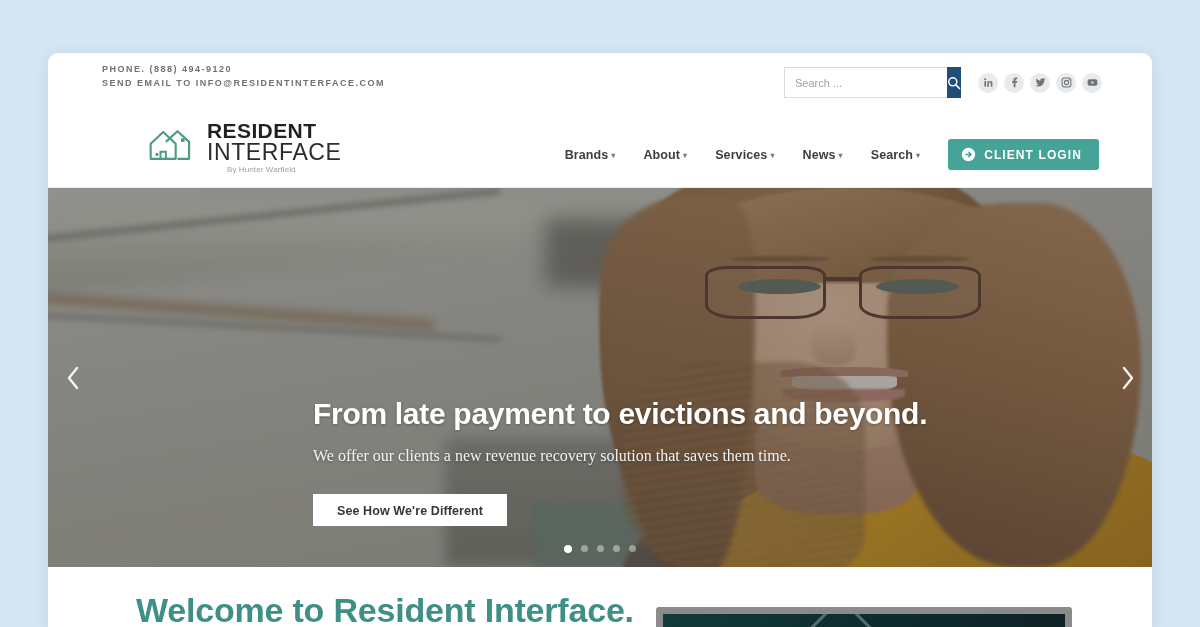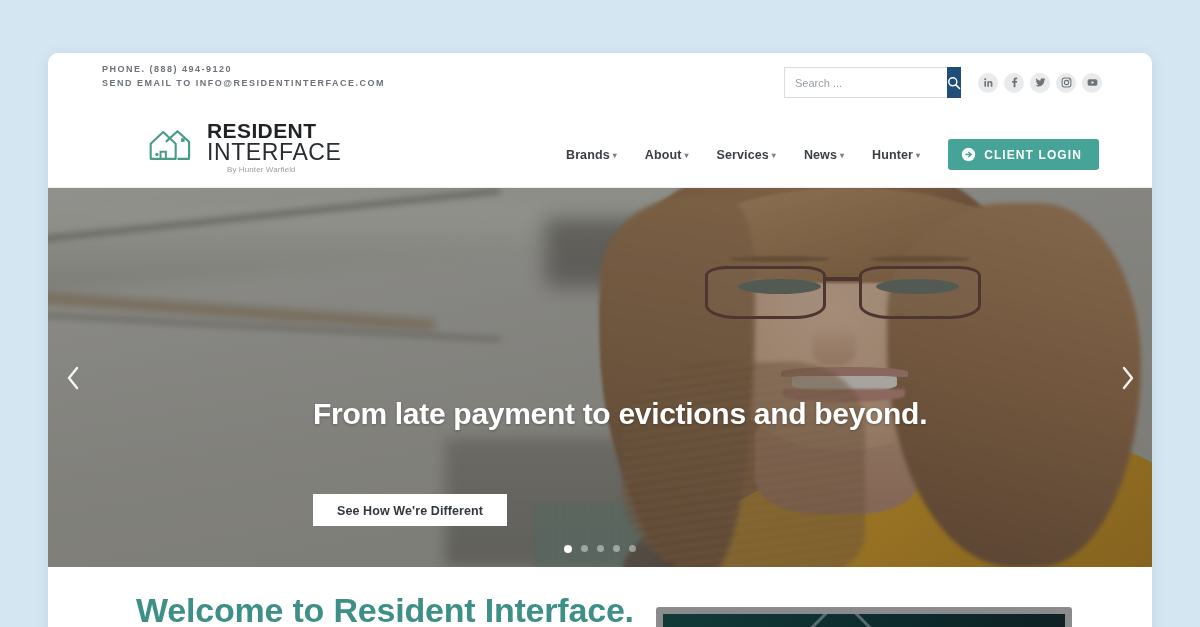--- a/index.html
+++ b/index.html
@@ -619,21 +619,21 @@
       <div class="nav-item">
         <span>About</span><span class="caret">▾</span>
       </div>
       <div class="nav-item">
         <span>Services</span><span class="caret">▾</span>
       </div>
       <div class="nav-item">
         <span>News</span><span class="caret">▾</span>
       </div>
       <div class="nav-item">
-        <span>Hunter</span><span class="caret">▾</span>
+        <span>Search</span><span class="caret">▾</span>
       </div>
 
       <button class="client-login">
         <svg width="15" height="15" viewBox="0 0 18 18">
           <circle cx="9" cy="9" r="8" fill="#ffffff"></circle>
           <path d="M6 9h6M9.3 6.2L12.2 9l-2.9 2.8" fill="none" stroke="#46a397" stroke-width="1.7" stroke-linecap="round" stroke-linejoin="round"></path>
         </svg>
         <span>CLIENT LOGIN</span>
       </button>
     </div>
@@ -672,20 +672,21 @@
       <div class="w-lip-top"></div>
       <div class="w-teeth"></div>
       <div class="w-lip-bot"></div>
       <div class="w-hairstrands"></div>
     </div>
 
     <div class="hero-overlay"></div>
 
     <div class="hero-content">
       <div class="hero-title">From late payment to evictions and beyond.</div>
+      <div class="hero-sub">We offer our clients a new revenue recovery solution that saves them time.</div>
       <button class="hero-btn">See How We're Different</button>
     </div>
 
     <div class="hero-arrow prev">
       <svg width="20" height="30" viewBox="0 0 20 30">
         <path d="M14 5 L6 15 L14 25" fill="none" stroke="#ffffff" stroke-width="2.4" stroke-linecap="round" stroke-linejoin="round"></path>
       </svg>
     </div>
     <div class="hero-arrow next">
       <svg width="20" height="30" viewBox="0 0 20 30">

